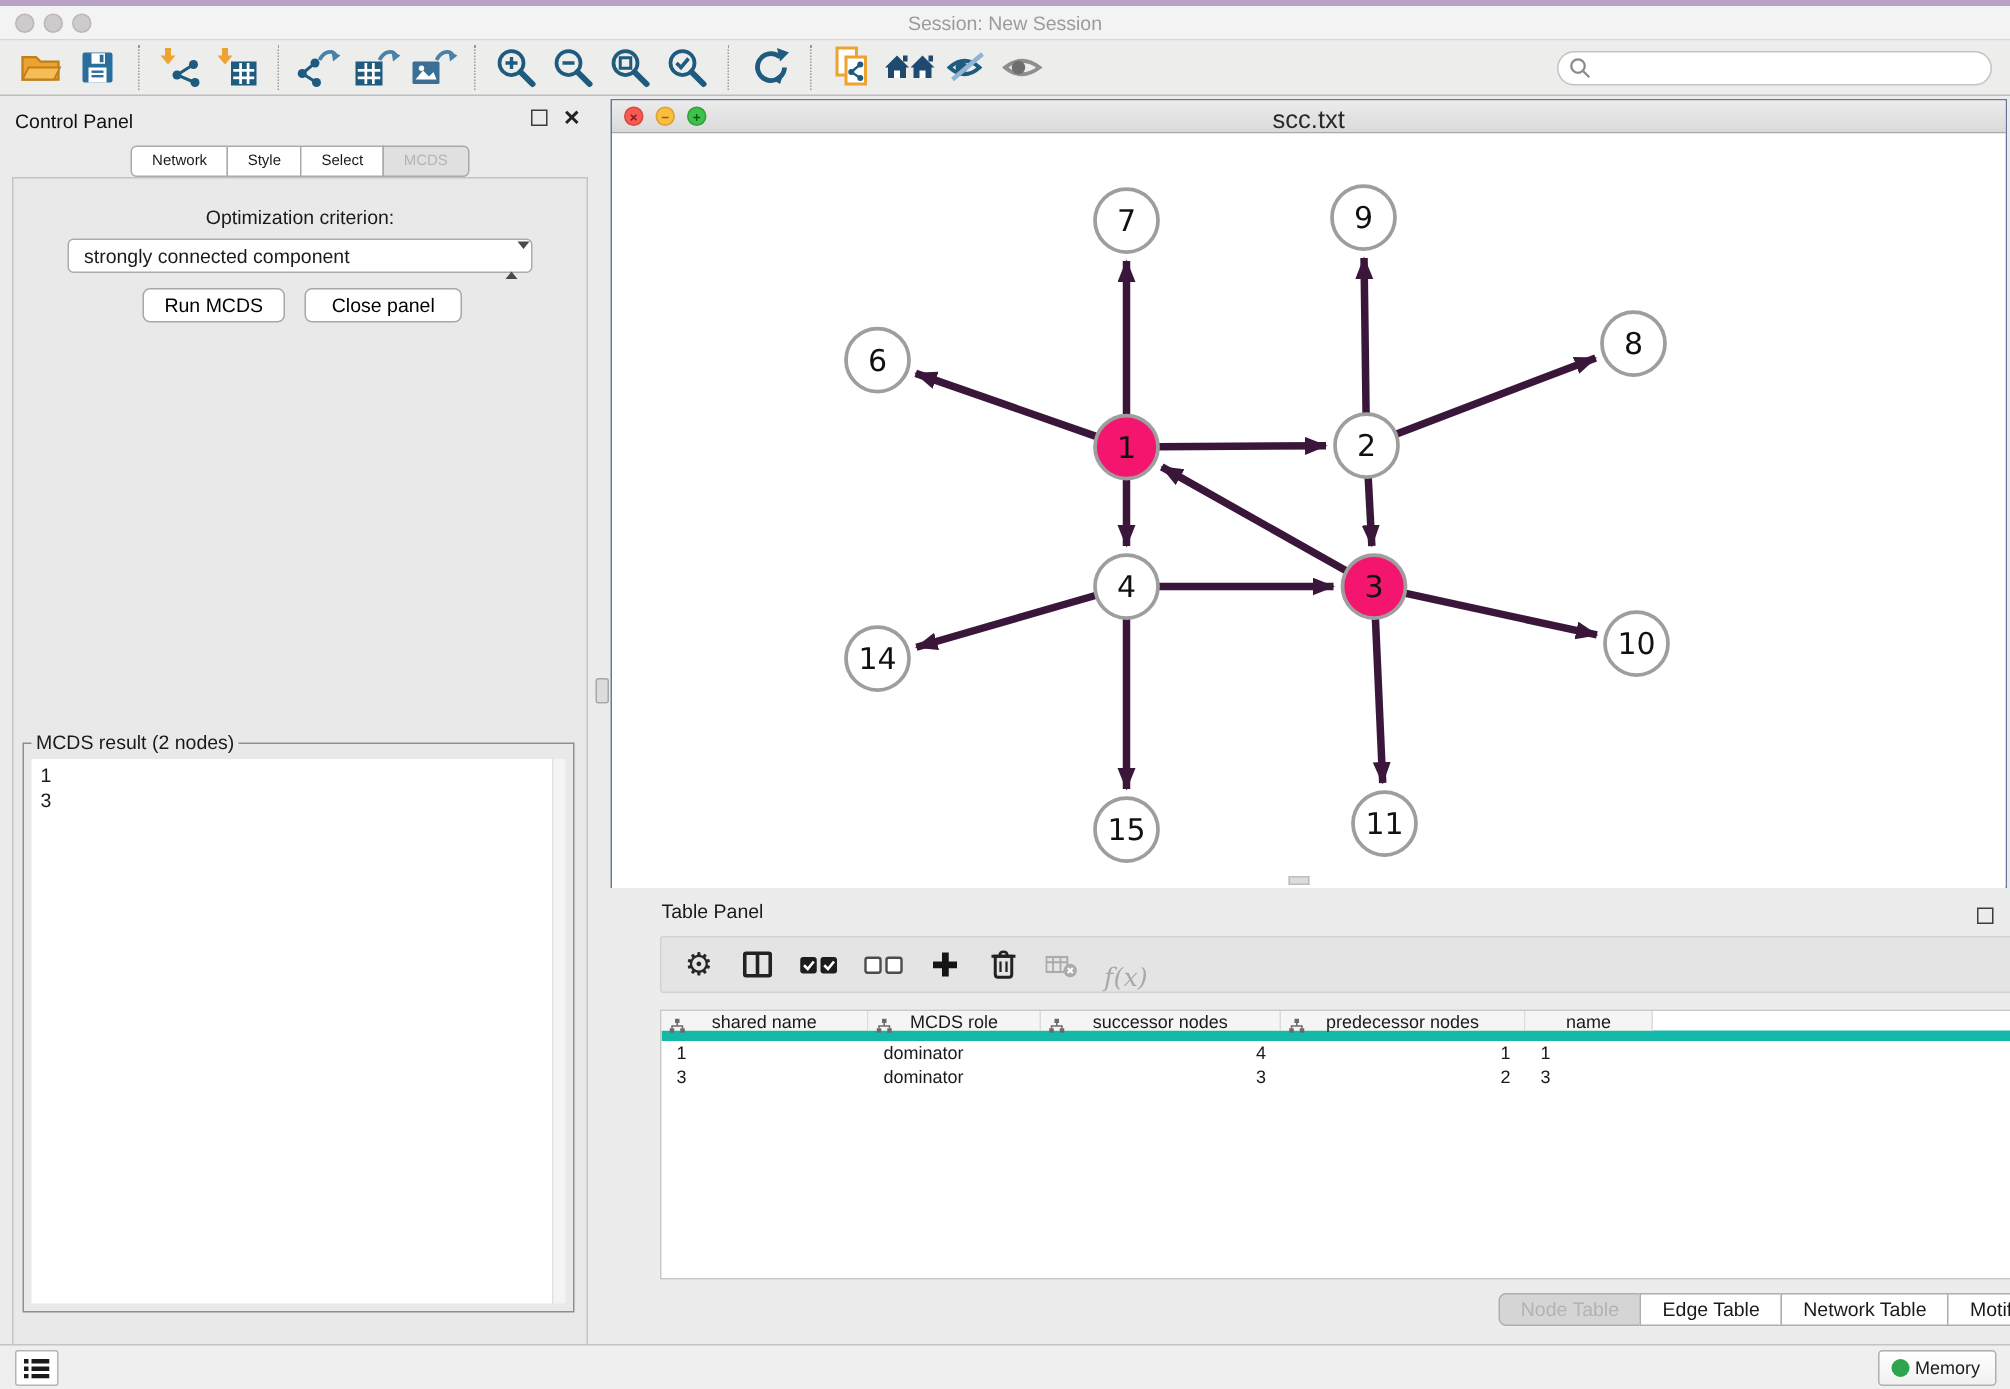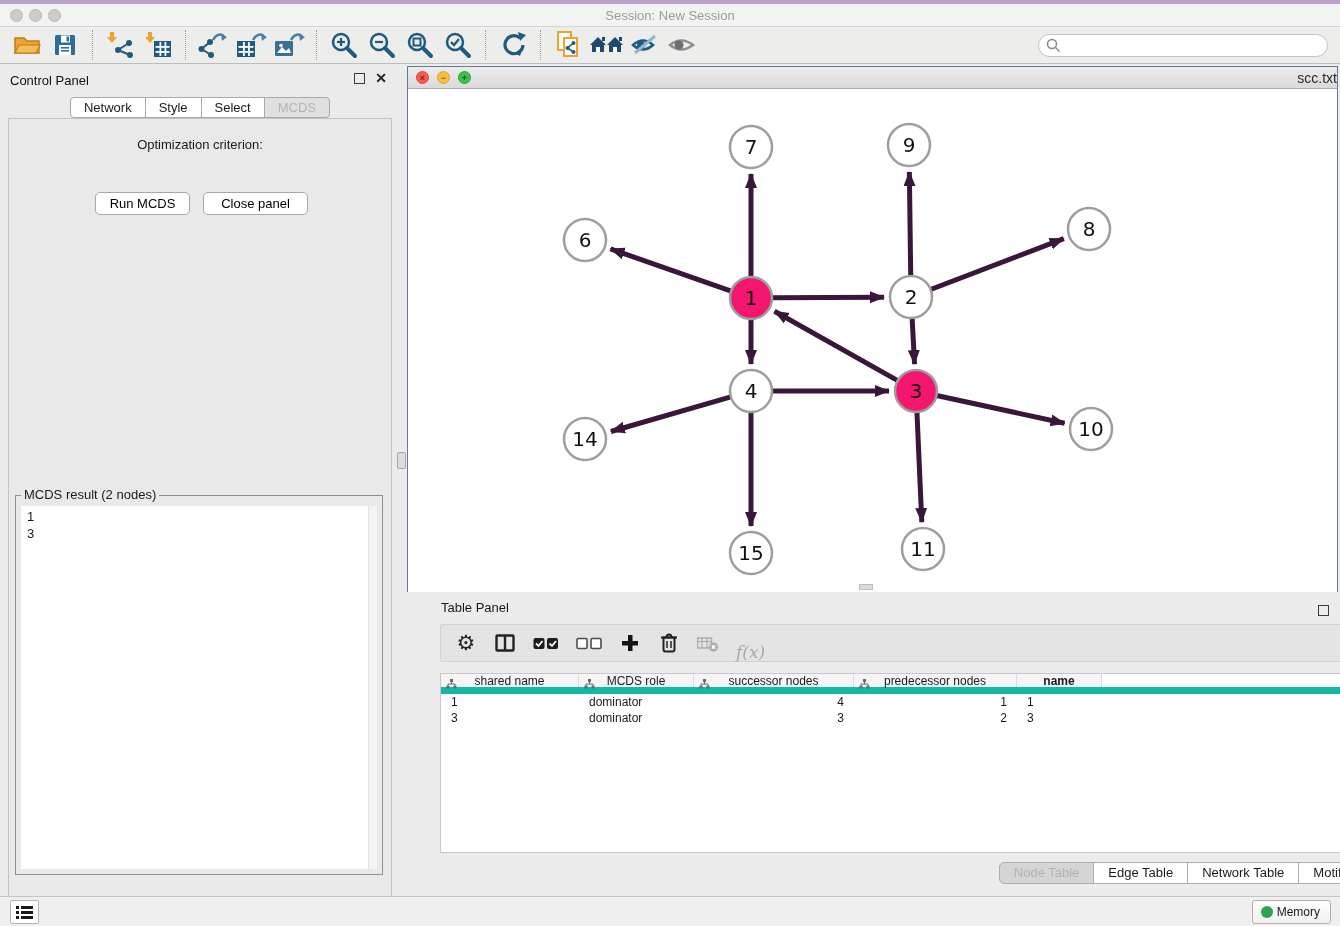--- a/index.html
+++ b/index.html
@@ -21,21 +21,21 @@
   .search-wrap { position:relative; margin-right:12px; flex:0 0 auto; }
   .search-input { width:290px; height:23px; border:1px solid #c3c3c3; border-radius:12px; background:#fff; padding-left:26px; font-size:13px; outline:none; }
   .search-glass { position:absolute; left:8px; top:4px; }
 
   
   .control-panel { position:absolute; left:0; top:64px; width:400px; height:829px; background:#ebebeb;padding-left:28px; }
   .cp-title { position:absolute; left:10px; top:9px; font-size:13px; color:#111; }
   .panel-float-icon { position:absolute; top:9px; width:11px; height:11px; border:1.5px solid #3c3c3c; background:transparent; }
   .panel-close-icon { position:absolute; top:6px; font-weight:bold; font-size:14px; color:#222; }
   .seg-tabs { position:absolute; left:0; top:33px; width:100%; display:flex; justify-content:center; }
-  .seg-tab { height:21px; line-height:19px; padding:0 13px; background:#fff; border:1px solid #a9a9a9; margin-left:-1px; font-size:13px; cursor:default; }
+  .seg-tab { height:21px; line-height:19px; padding:0 13px; background:#fff; border:1px solid #a9a9a9; margin-left:-1px; font-size:10px; cursor:default; }
   .seg-tab:first-child { border-radius:4px 0 0 4px; margin-left:0; }
   .seg-tab:last-child { border-radius:0 4px 4px 0; }
   .seg-disabled { background:#e0e0e0; color:#b4b4b4; }
   .cp-content { position:absolute; left:8px; top:54px; width:384px; height:868px; background:#e9e9e9; border:1px solid #c4c4c4; }
   .opt-label { position:absolute; top:18px; width:100%; text-align:center; }
   .criterion-select { position:absolute; left:36px; top:40px; width:310px; height:23px; background:#fff; border:1px solid #ababab; border-radius:4px; line-height:21px; padding-left:10px; }
   .select-stepper { position:absolute; right:8px; top:3px; width:9px; height:16px; }
   .stepper-up { width:0; height:0; border-left:4.5px solid transparent; border-right:4.5px solid transparent; border-bottom:5px solid #4a4a4a; margin-bottom:3px; }
   .stepper-down { width:0; height:0; border-left:4.5px solid transparent; border-right:4.5px solid transparent; border-top:5px solid #4a4a4a; }
   .cp-btn { position:absolute; top:73px; height:23px; background:#fff; border:1px solid #a8a8a8; border-radius:5px; font-size:13px; font-family:"Liberation Sans",sans-serif; text-align:center; }
@@ -47,21 +47,21 @@
   .result-scroll { position:absolute; top:10px; right:5px; bottom:5px; width:9px; background:#f4f4f4; border-left:1px solid #e2e2e2; }
   .divider-grip { position:absolute; left:397px; top:452px; width:9px; height:17px; background:#dcdcdc; border:1px solid #a8a8a8; border-radius:2px; }
 
   
   .network-window { position:absolute; left:407px; top:66px; width:931px; height:526px; background:#fff; border:1px solid #64789a; }
   .nw-titlebar { position:absolute; left:0; top:0; width:100%; height:22px; background:linear-gradient(#ececec,#dadada); border-bottom:1px solid #a9a9a9; }
   .traffic { position:absolute; top:4px; width:13px; height:13px; border-radius:50%; font-size:9px; font-weight:bold; text-align:center; line-height:12px; }
   .traffic-red { left:8px; background:#f95a52; border:1px solid #d8463e; color:#7c1d18; }
   .traffic-yellow { left:29px; background:#f9be40; border:1px solid #d9a336; color:#945c05; }
   .traffic-green { left:50px; background:#3cc14a; border:1px solid #2fa23a; color:#0d5a16; }
-  .nw-title { position:absolute; left:0; top:3px; width:100%; text-align:right; font-size:14px; color:#2a2a2a; }
+  .nw-title { position:absolute; left:0; top:3px; width:100%; text-align:center; font-size:17px; color:#2a2a2a; }
   .nw-canvas { position:absolute; left:0; top:22px; width:929px; height:503px; background:#fff; }
   .nw-scroll-stub { position:absolute; left:451px; bottom:1px; width:14px; height:6px; background:#dcdcdc; border:1px solid #bdbdbd; }
 
   
   .table-panel { position:absolute; left:430px; top:593px; width:933px; height:300px; background:#ececec; }
   .tp-title { position:absolute; left:11px; top:7px; font-size:13px; }
   .tp-toolbar { position:absolute; left:10px; top:31px; width:911px; height:38px; background:#e4e4e4; border:1px solid #d2d2d2; border-radius:2px; display:flex; align-items:center; padding-left:14px; }
   .tpt-icon { margin-right:17px; display:flex; align-items:center; justify-content:center; min-width:22px; height:24px; }
   .gear-glyph { font-family:"DejaVu Sans",sans-serif; font-size:21px; color:#262626; line-height:22px; }
   .fx-glyph { font-family:"DejaVu Serif",serif; font-style:italic; font-size:17px; color:#a9a9a9;margin-top:17px; }
@@ -252,20 +252,24 @@
     <div class="panel-float-icon" style="right:35px"></div>
     <div class="panel-close-icon" style="right:13px">✕</div>
     <div class="seg-tabs">
         <div class="seg-tab">Network</div>
         <div class="seg-tab">Style</div>
         <div class="seg-tab">Select</div>
         <div class="seg-tab seg-disabled">MCDS</div>
       </div>
     <div class="cp-content">
       <div class="opt-label">Optimization criterion:</div>
+      <div class="criterion-select">
+        <span>strongly connected component</span>
+        <span class="select-stepper"><span class="stepper-up"></span><span class="stepper-down"></span></span>
+      </div>
       <button class="cp-btn btn-run">Run MCDS</button>
       <button class="cp-btn btn-close">Close panel</button>
       <div class="result-box">
         <div class="result-legend">MCDS result (2 nodes)</div>
         <div class="result-inner">
             <div>1</div>
             <div>3</div>
           </div>
         <div class="result-scroll"></div>
       </div>
@@ -419,21 +423,21 @@
           </div>
           <div class="th" style="width: 163px;">
             <svg class="mini-tree" width="11" height="10" viewBox="0 0 11 10">
               <rect x="4" y="0" width="3" height="3" fill="#6b6b6b"></rect>
               <rect x="0.5" y="6.5" width="3" height="3" fill="#6b6b6b"></rect>
               <rect x="7.5" y="6.5" width="3" height="3" fill="#6b6b6b"></rect>
               <path d="M5.5 3v2 M2 6.5V5h7v1.5" stroke="#6b6b6b" fill="none"></path>
             </svg>
             <span>predecessor nodes</span>
           </div>
-          <div class="th" style="width: 85px; font-weight: bold;">
+          <div class="th" style="width: 85px;">
             <span>name</span>
           </div>
         </div>
       <div>
           <div class="tr">
             <div class="td" style="width: 138px; text-align: left;">1</div>
             <div class="td" style="width: 115px; text-align: left;">dominator</div>
             <div class="td" style="width: 160px; text-align: right;">4</div>
             <div class="td" style="width: 163px; text-align: right;">1</div>
             <div class="td" style="width: 85px; text-align: left;">1</div>

